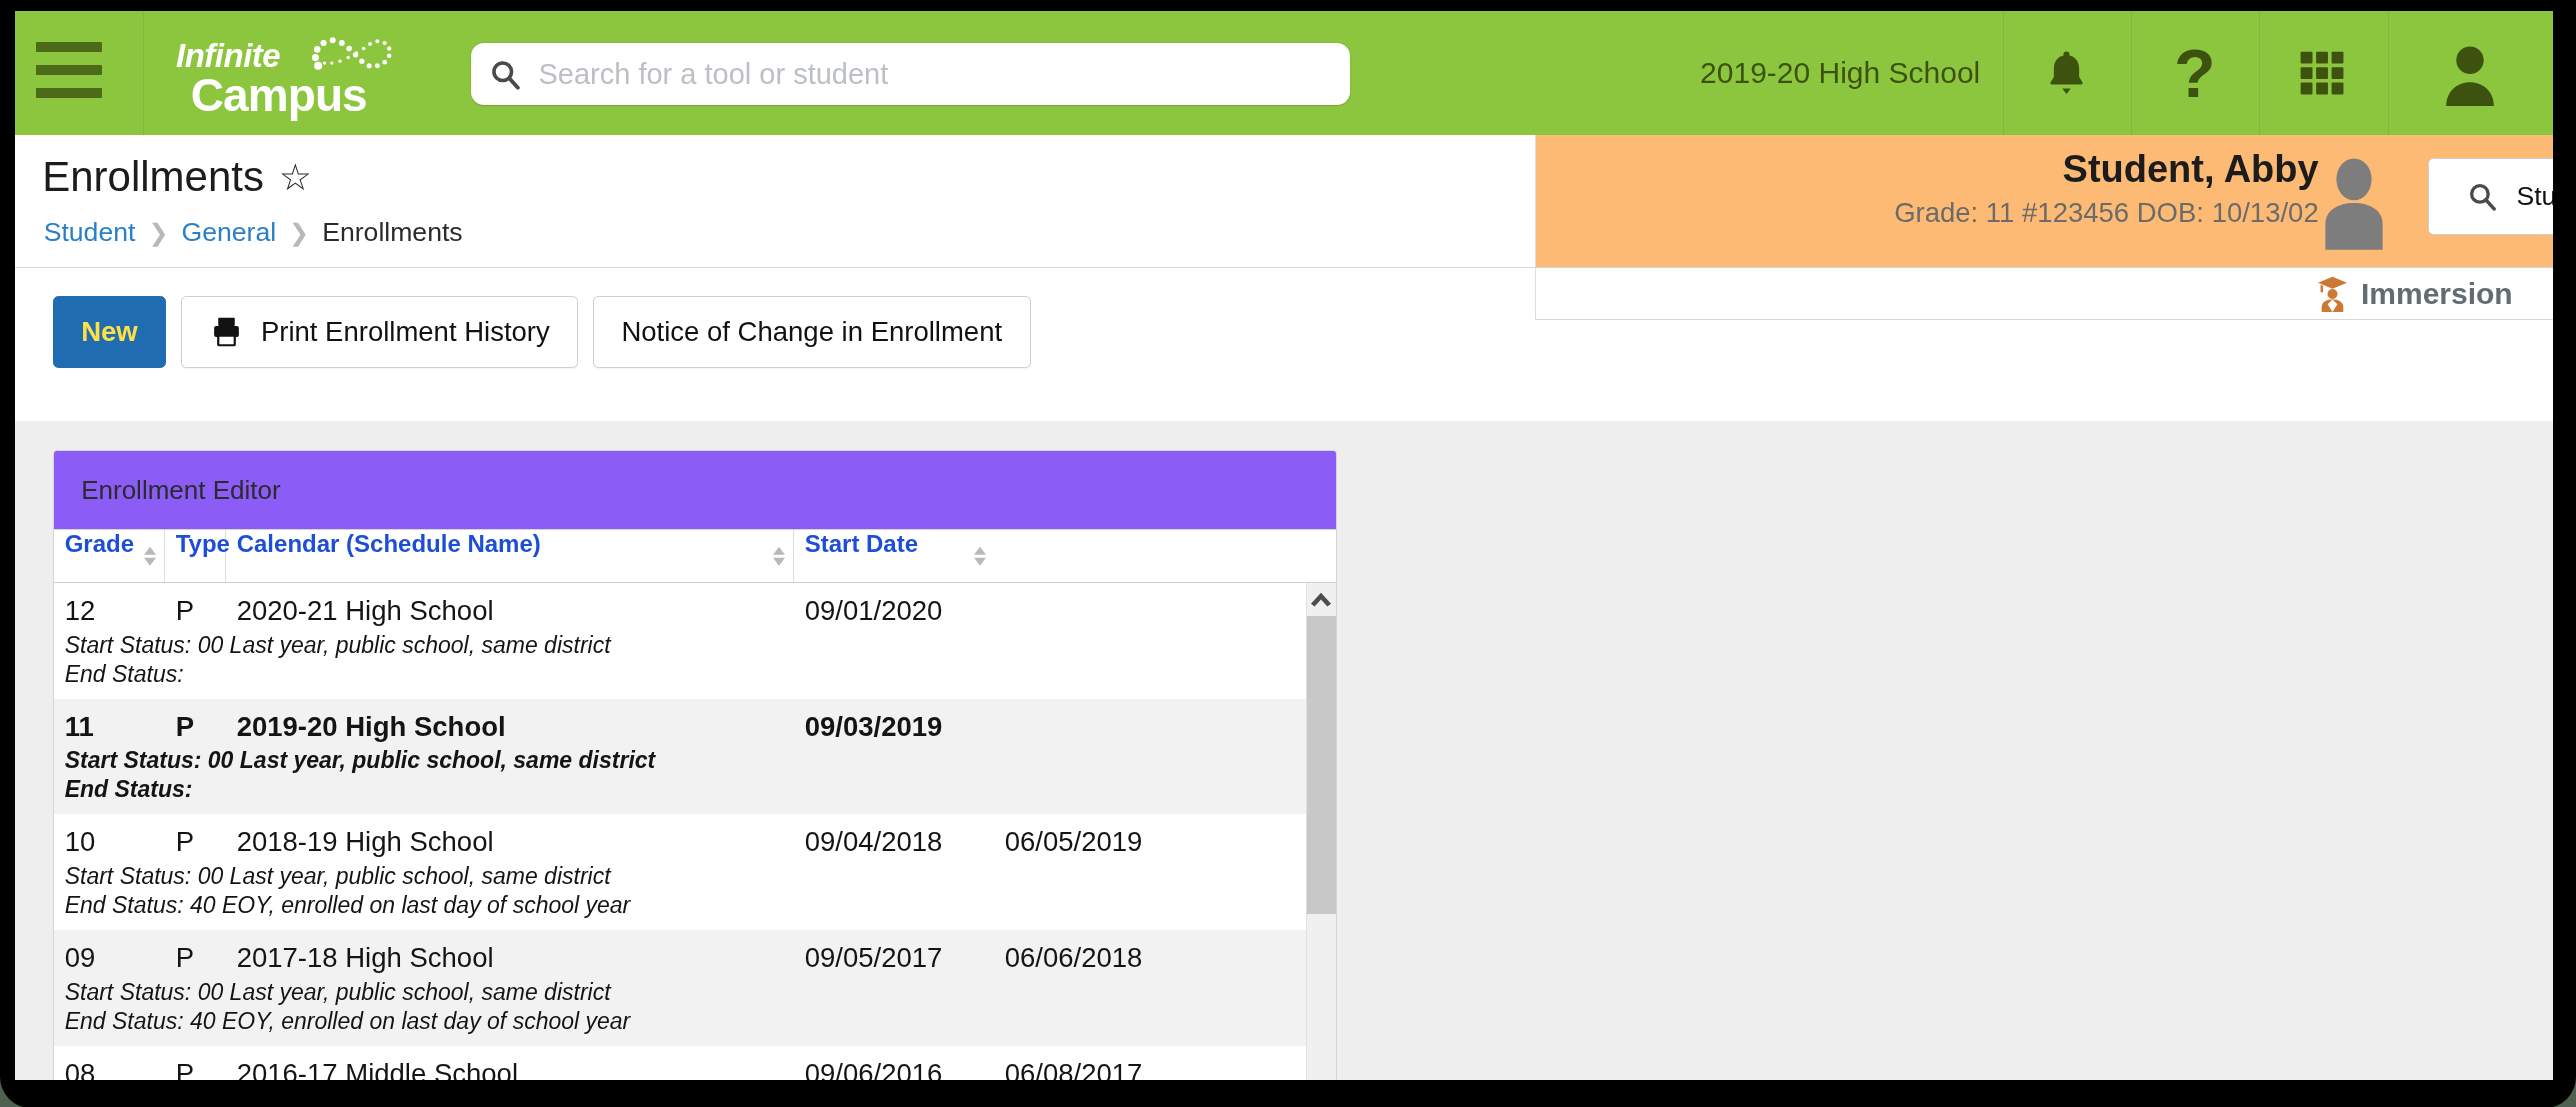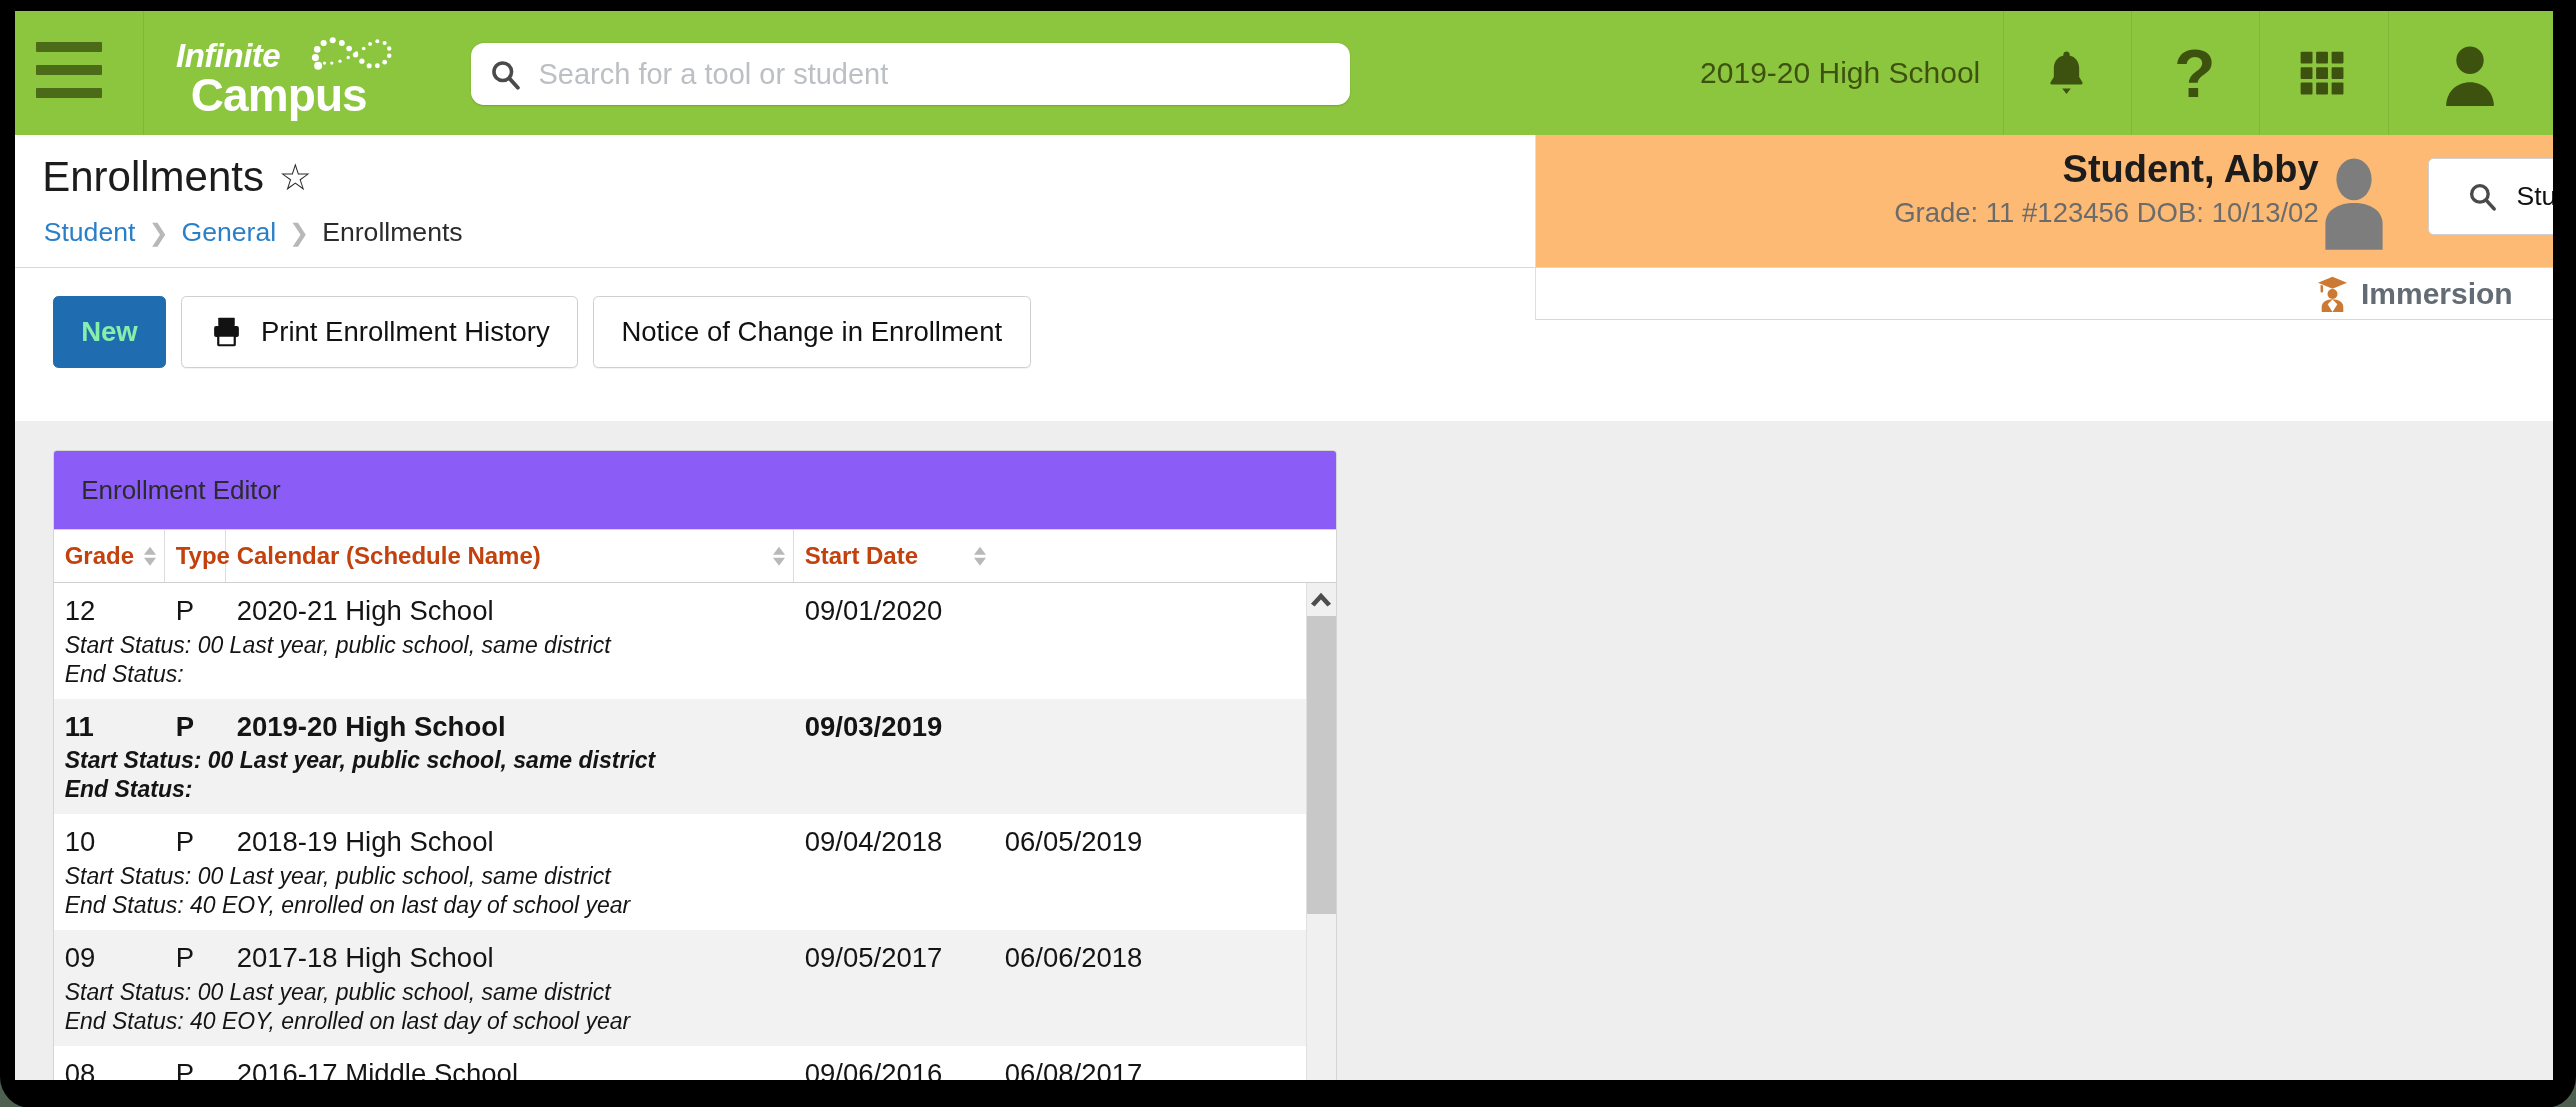--- a/index.html
+++ b/index.html
@@ -177,21 +177,21 @@
     display: flex; align-items: flex-start; gap: 14.7px;
   }
   .btn {
     height: 72px; border-radius: 5.5px;
     display: flex; align-items: center; justify-content: center;
     font-size: 27.5px; cursor: pointer; white-space: nowrap;
     padding: 0 27.5px;
     font-family: "Liberation Sans", sans-serif;
   }
   .btn.primary {
-    background: #1f6cb0; color: #86efac; font-weight: 700;
+    background: #1f6cb0; color: #fde047; font-weight: 700;
     border: 0.9px solid #1f6cb0;
     min-width: 106px;
   }
   .btn.plain {
     background: #fff; color: #111; border: 0.9px solid #cfcfcf;
     box-shadow: 0 0.9px 0.9px rgba(0,0,0,0.05);
     gap: 16.5px;
   }
 
   
@@ -216,22 +216,22 @@
     padding-left: 27.5px;
     font-size: 26px; color: #2b2b2b;
   }
 
   
   #tablehead {
     display: flex; height: 53px; align-items: stretch;
     border-bottom: 0.9px solid #cfcfcf; background: #fff;
   }
   #tablehead .th {
-    display: flex; align-items: center;
-    font-size: 24px; font-weight: 700; color: #c2410c;
+    display: flex; align-items: flex-start;
+    font-size: 24px; font-weight: 700; color: #1d4ed8;
     border-right: 0.9px solid #dddddd;
     padding-left: 11px; position: relative;
   }
   #tablehead .th:last-child { border-right: 0; }
   .sorter {
     position: absolute; right: 7.3px; top: 50%;
     transform: translateY(-50%);
     display: flex; flex-direction: column; gap: 2.7px;
   }
   .sorter i {

